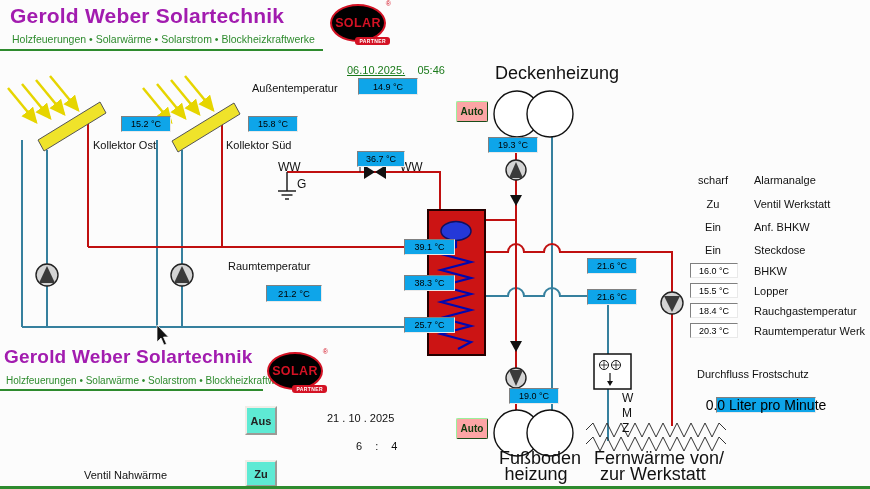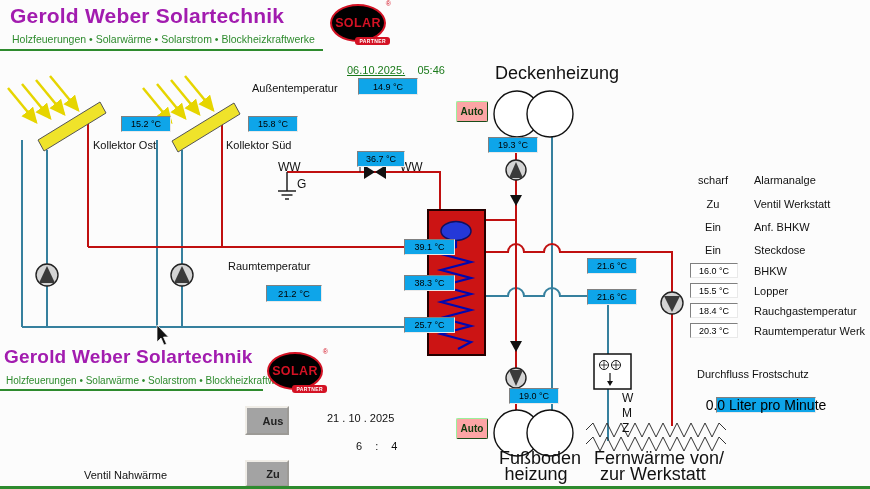--- a/index.html
+++ b/index.html
@@ -9,23 +9,23 @@
   .lbl{position:absolute;color:#111;font-size:11px;white-space:nowrap;}
   .lbl-lg{font-size:18px;}
   .vbox{position:absolute;background:#0ea5e9;border:1px solid;
         border-color:#808080 #e9e9e9 #e9e9e9 #808080;
         display:flex;align-items:center;justify-content:center;
         font-size:9px;color:#000;white-space:nowrap;margin-left:21px;}
   .btn-green{position:absolute;background:#fca5a5;border:1px solid #1a4d1a;
         border-top-color:#9bf09b;border-left-color:#9bf09b;border-radius:2px;
         display:flex;align-items:center;justify-content:center;
         font-size:10px;font-weight:bold;color:#0a3a0a;cursor:pointer;}
-  .btn-grey{position:absolute;background:#a3a3a3;border:2px outset #f0ede7;
+  .btn-grey{position:absolute;background:#5eead4;border:2px outset #f0ede7;
         display:flex;align-items:center;justify-content:center;
-        font-size:11px;font-weight:bold;color:#222;cursor:pointer;padding-left:12px;}
+        font-size:11px;font-weight:bold;color:#222;cursor:pointer;}
   .green-line{position:absolute;background:#2e8b2e;height:2px;}
   .brand-title{position:absolute;color:#a21caf;font-weight:bold;letter-spacing:.2px;white-space:nowrap;}
   .brand-sub{position:absolute;color:#2e8b2e;font-size:10.5px;white-space:nowrap;}
   .datetime{position:absolute;color:#1b7a1b;font-size:11px;white-space:nowrap;}
   .datetime .u{text-decoration:underline;}
   .solar-logo{position:absolute;width:60px;height:46px;}
   .solar-oval{position:absolute;left:0;top:2px;right:4px;bottom:6px;background:#000000;
         border:2px solid #d41224;border-radius:50%;
         display:flex;align-items:center;justify-content:center;}
   .solar-word{color:#d41224;font-weight:bold;font-size:12.5px;letter-spacing:.4px;}

